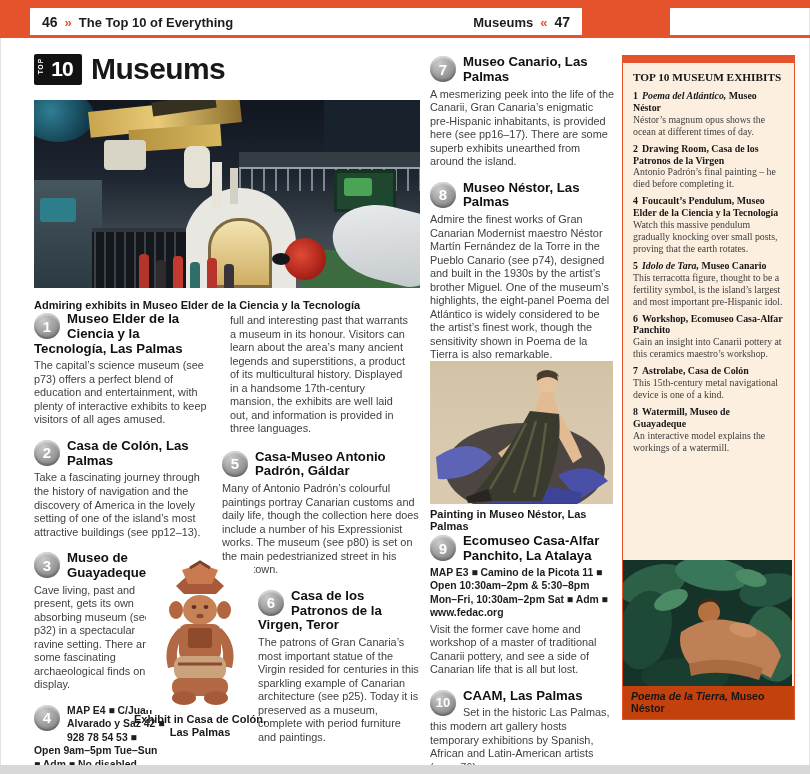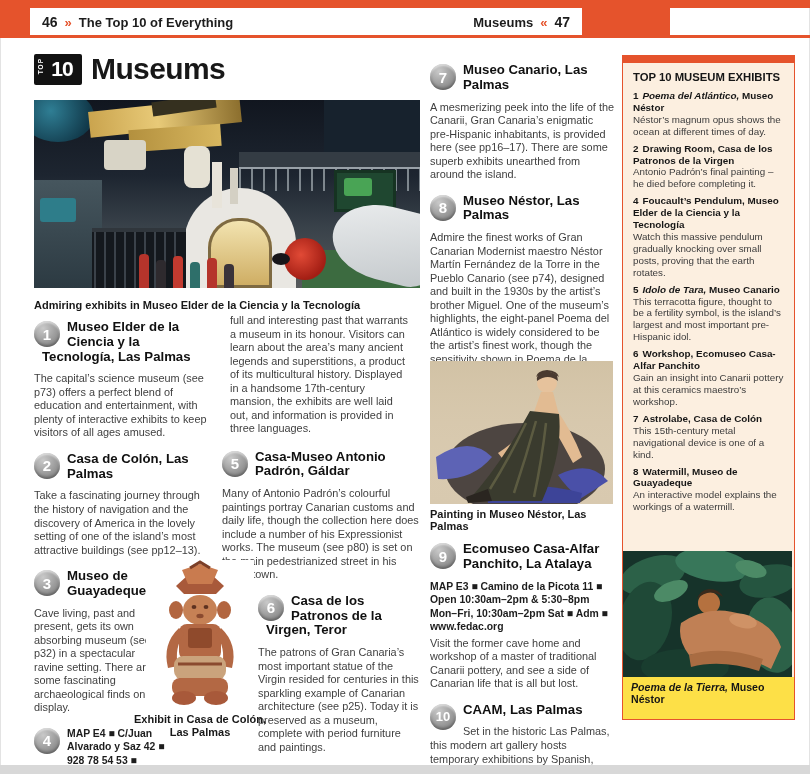--- a/index.html
+++ b/index.html
@@ -67,45 +67,45 @@
   .colC-top{top:55px;left:430px;width:185px;}
   .colC-bottom{top:534px;left:430px;width:185px;}
   .entry{clear:both;margin-bottom:12px;}
   .entry.narrow{width:132px;}
   .entry.indent{padding-left:36px;}
   .circ{width:26px;height:26px;border-radius:50%;float:left;margin:1px 7px 2px 0;
         background:radial-gradient(circle at 35% 28%,#c9c9c9,#9a9a9a 55%,#787878);
         box-shadow:inset 0 -2px 3px rgba(0,0,0,.3),inset 0 2px 2px rgba(255,255,255,.55);
         color:#fff;font-weight:bold;font-size:15px;display:flex;align-items:center;justify-content:center;}
   .circ.ten{font-size:13px;}
-  .e-title{margin:8px;font-size:13.2px;line-height:1.12;font-weight:bold;color:#101010;}
+  .e-title{margin:0;font-size:13.2px;line-height:1.12;font-weight:bold;color:#101010;}
   .e-body{margin:3px 0 0;font-size:10.9px;line-height:1.24;color:#3f3f3f;}
   .e-info{margin:2px 0 1px;font-size:10.4px;line-height:1.3;font-weight:bold;color:#1d1d1d;}
   .cont{margin:2px 8px 14px;}
   
   .statue{position:absolute;top:560px;left:146px;width:108px;height:150px;background:#fff;}
   .statue-cap{position:absolute;top:713px;left:132px;width:136px;margin:0;text-align:center;
               font-size:11px;font-weight:bold;color:#181818;line-height:1.2;}
   
   .painting{position:absolute;top:361px;left:430px;width:183px;height:143px;overflow:hidden;}
   .paint-cap{position:absolute;top:508px;left:430px;width:185px;margin:0;
              font-size:11px;font-weight:bold;color:#181818;}
   
   .sidebar{position:absolute;top:55px;left:622px;width:171px;height:663px;
            background:#fcefe0;border:1px solid #e5532c;display:flex;flex-direction:column;}
   .sb-bar{height:7px;background:#e5532c;flex:none;}
-  .sb-text{flex:1;padding:8px 10px 2px;overflow:hidden;}
+  .sb-text{flex:1;padding:8px 10px 2px;overflow:hidden;font-family:Liberation Serif, serif;}
   .sb-text h2{margin:0 0 7px;font-size:11.3px;font-weight:bold;color:#161616;}
   .sb-head{margin:0;font-size:9.9px;line-height:1.2;color:#161616;font-weight:bold;}
   .sb-head i{font-style:italic;}
   .sb-num{display:inline-block;margin-right:4px;}
   .sb-desc{margin:0 0 5px;font-size:9.8px;line-height:1.22;color:#3c3c3c;}
   .sb-img{flex:none;height:126px;overflow:hidden;}
-  .sb-cap{flex:none;margin:0;padding:4px 8px 14px;font-size:10.6px;color:#161616;
-          font-weight:bold;background:#fde047;}
+  .sb-cap{flex:none;margin:0;padding:4px 8px 5px;font-size:10.6px;color:#161616;
+          font-weight:bold;background:#c2410c;}
   .sb-cap i{font-style:italic;}
   
   .bottom-edge{position:absolute;bottom:0;left:0;width:810px;height:9px;background:#d8d8d8;}
 </style>
 </head>
 <body>
 
 <div class="page">
 
   <div class="topbar"></div>

